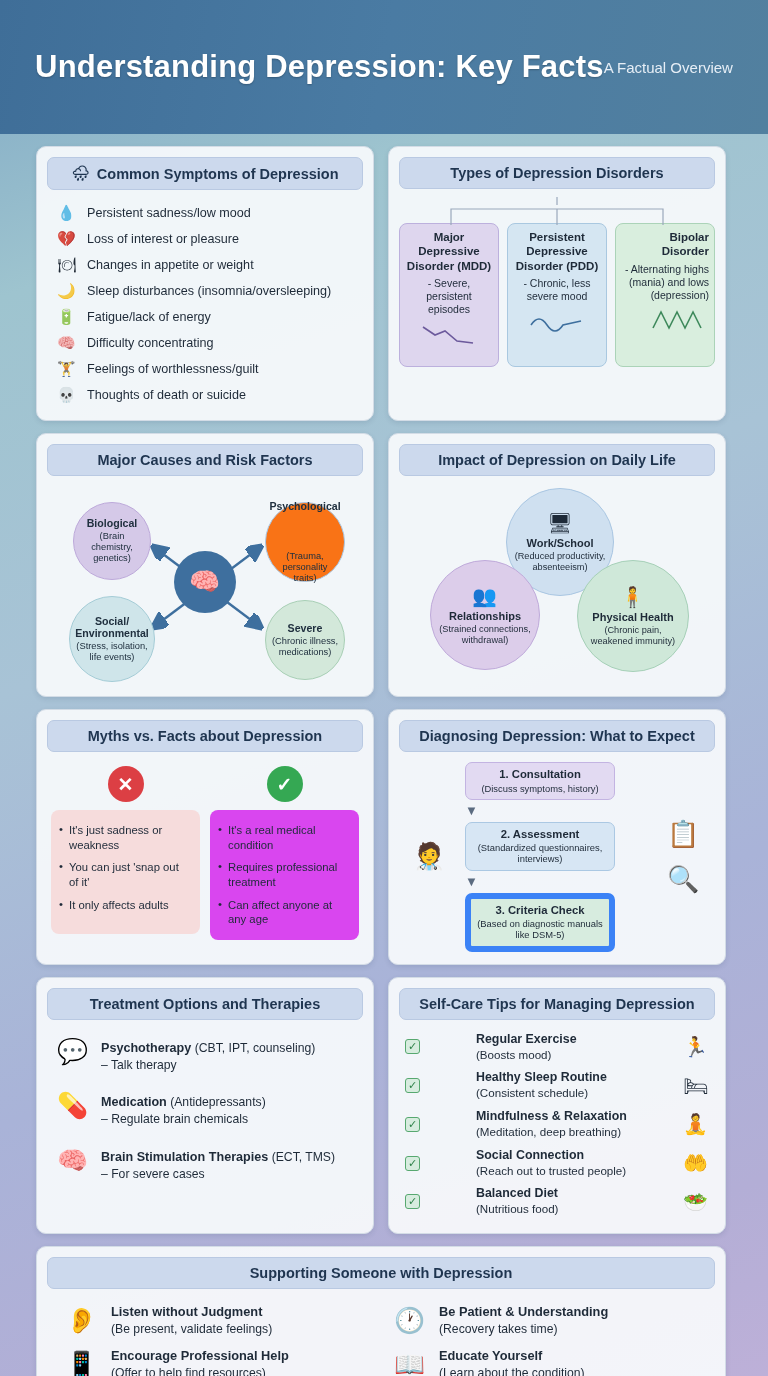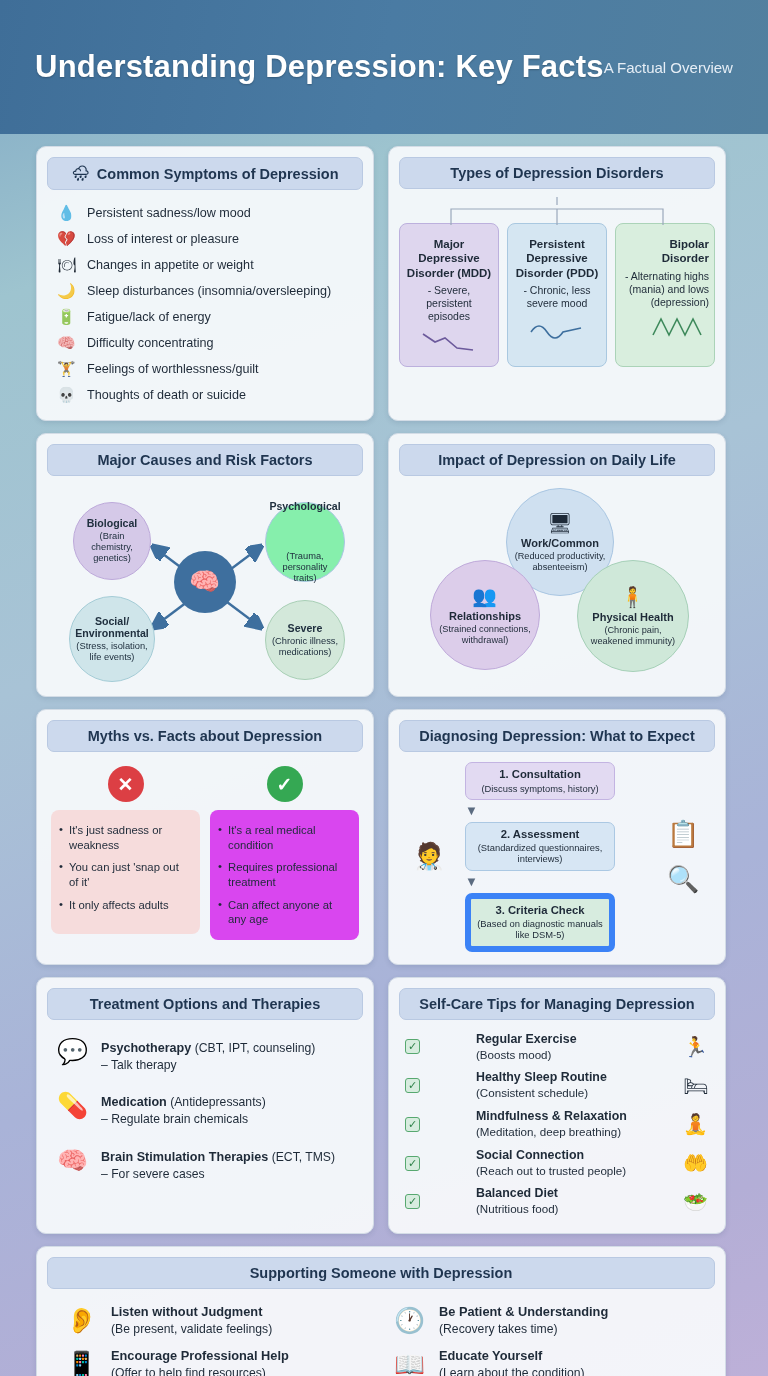--- a/index.html
+++ b/index.html
@@ -50,38 +50,38 @@
   .sym-list { padding: 2px 4px 0 10px; }
   .sym-list li { list-style: none; display: flex; align-items: center; gap: 10px; padding: 4px 0; font-size: 12.6px; }
   .ico { width: 20px; text-align: center; font-size: 15px; filter: saturate(.8); }
 
   
   .types-wrap { position: relative; padding-top: 26px; }
   .connector { position: absolute; top: 0; left: 0; width: 100%; height: 30px; }
   .types { display: flex; gap: 8px; justify-content: center; }
   .type-box {
     width: 100px; border-radius: 8px; border: 1px solid #b9b4d8;
-    padding: 13px 5px 4px; text-align: center; font-size: 10.5px; line-height: 1.25; min-height: 144px;
+    padding: 6px 5px 4px; text-align: center; font-size: 10.5px; line-height: 1.25; min-height: 144px;
   }
   .type-box .tb-title { font-weight: bold; font-size: 11.5px; display: block; margin-bottom: 4px; }
   .t1 { background: #ded6ee; border-color: #bcb0dd; }
   .t2 { background: #d5e6f2; border-color: #a9c8e0; }
   .t3 { background: #d9eede; border-color: #abd3b8; text-align: right; }
   .spark { margin-top: 4px; }
 
   
   .causes { position: relative; height: 195px; }
   .bubble {
     position: absolute; border-radius: 50%; display: flex; flex-direction: column;
     align-items: center; justify-content: center; text-align: center;
     font-size: 9.3px; line-height: 1.2; padding: 4px; color: #20303f;
   }
   .bubble b { font-size: 10.6px; display: block; margin-bottom: 1px; }
   .b-purple { background: #d5c9e8; border: 1px solid #bda9da; }
-  .b-blue { background: #86efac; border: 1px solid #a9c6e2; gap: 37px; }
+  .b-blue { background: #f97316; border: 1px solid #a9c6e2; gap: 37px; }
   .b-teal { background: #cfe5ea; border: 1px solid #a4ccd6; }
   .b-green { background: #d3e8da; border: 1px solid #a8cfb5; }
   .brainhub {
     position: absolute; left: 50%; top: 50%; transform: translate(-50%,-50%);
     width: 62px; height: 62px; border-radius: 50%;
     background: #3e6f9e; display: flex; align-items: center; justify-content: center; font-size: 25px;
   }
 
   
   .impact { position: relative; height: 200px; }
@@ -252,21 +252,21 @@
       </div>
       <div class="brainhub">🧠</div>
     </div>
   </div>
 
   <div class="card half">
     <div class="card-title">Impact of Depression on Daily Life</div>
     <div class="impact">
       <div class="ibubble" style="left:107px;top:4px;width:108px;height:108px;background:#cfe0f0;border:1px solid #a9c6e2;">
         <span style="font-size:20px">🖥</span>
-        <b>Work/Common</b>
+        <b>Work/School</b>
         <span>(Reduced productivity, absenteeism)</span>
       </div>
       <div class="ibubble" style="left:31px;top:76px;width:110px;height:110px;background:#dccdea;border:1px solid #bfaada;">
         <span style="font-size:20px">👥</span>
         <b>Relationships</b>
         <span>(Strained connections, withdrawal)</span>
       </div>
       <div class="ibubble" style="left:178px;top:76px;width:112px;height:112px;background:#cfe8d9;border:1px solid #a6d0b8;">
         <span style="font-size:20px">🧍</span>
         <b>Physical Health</b>

